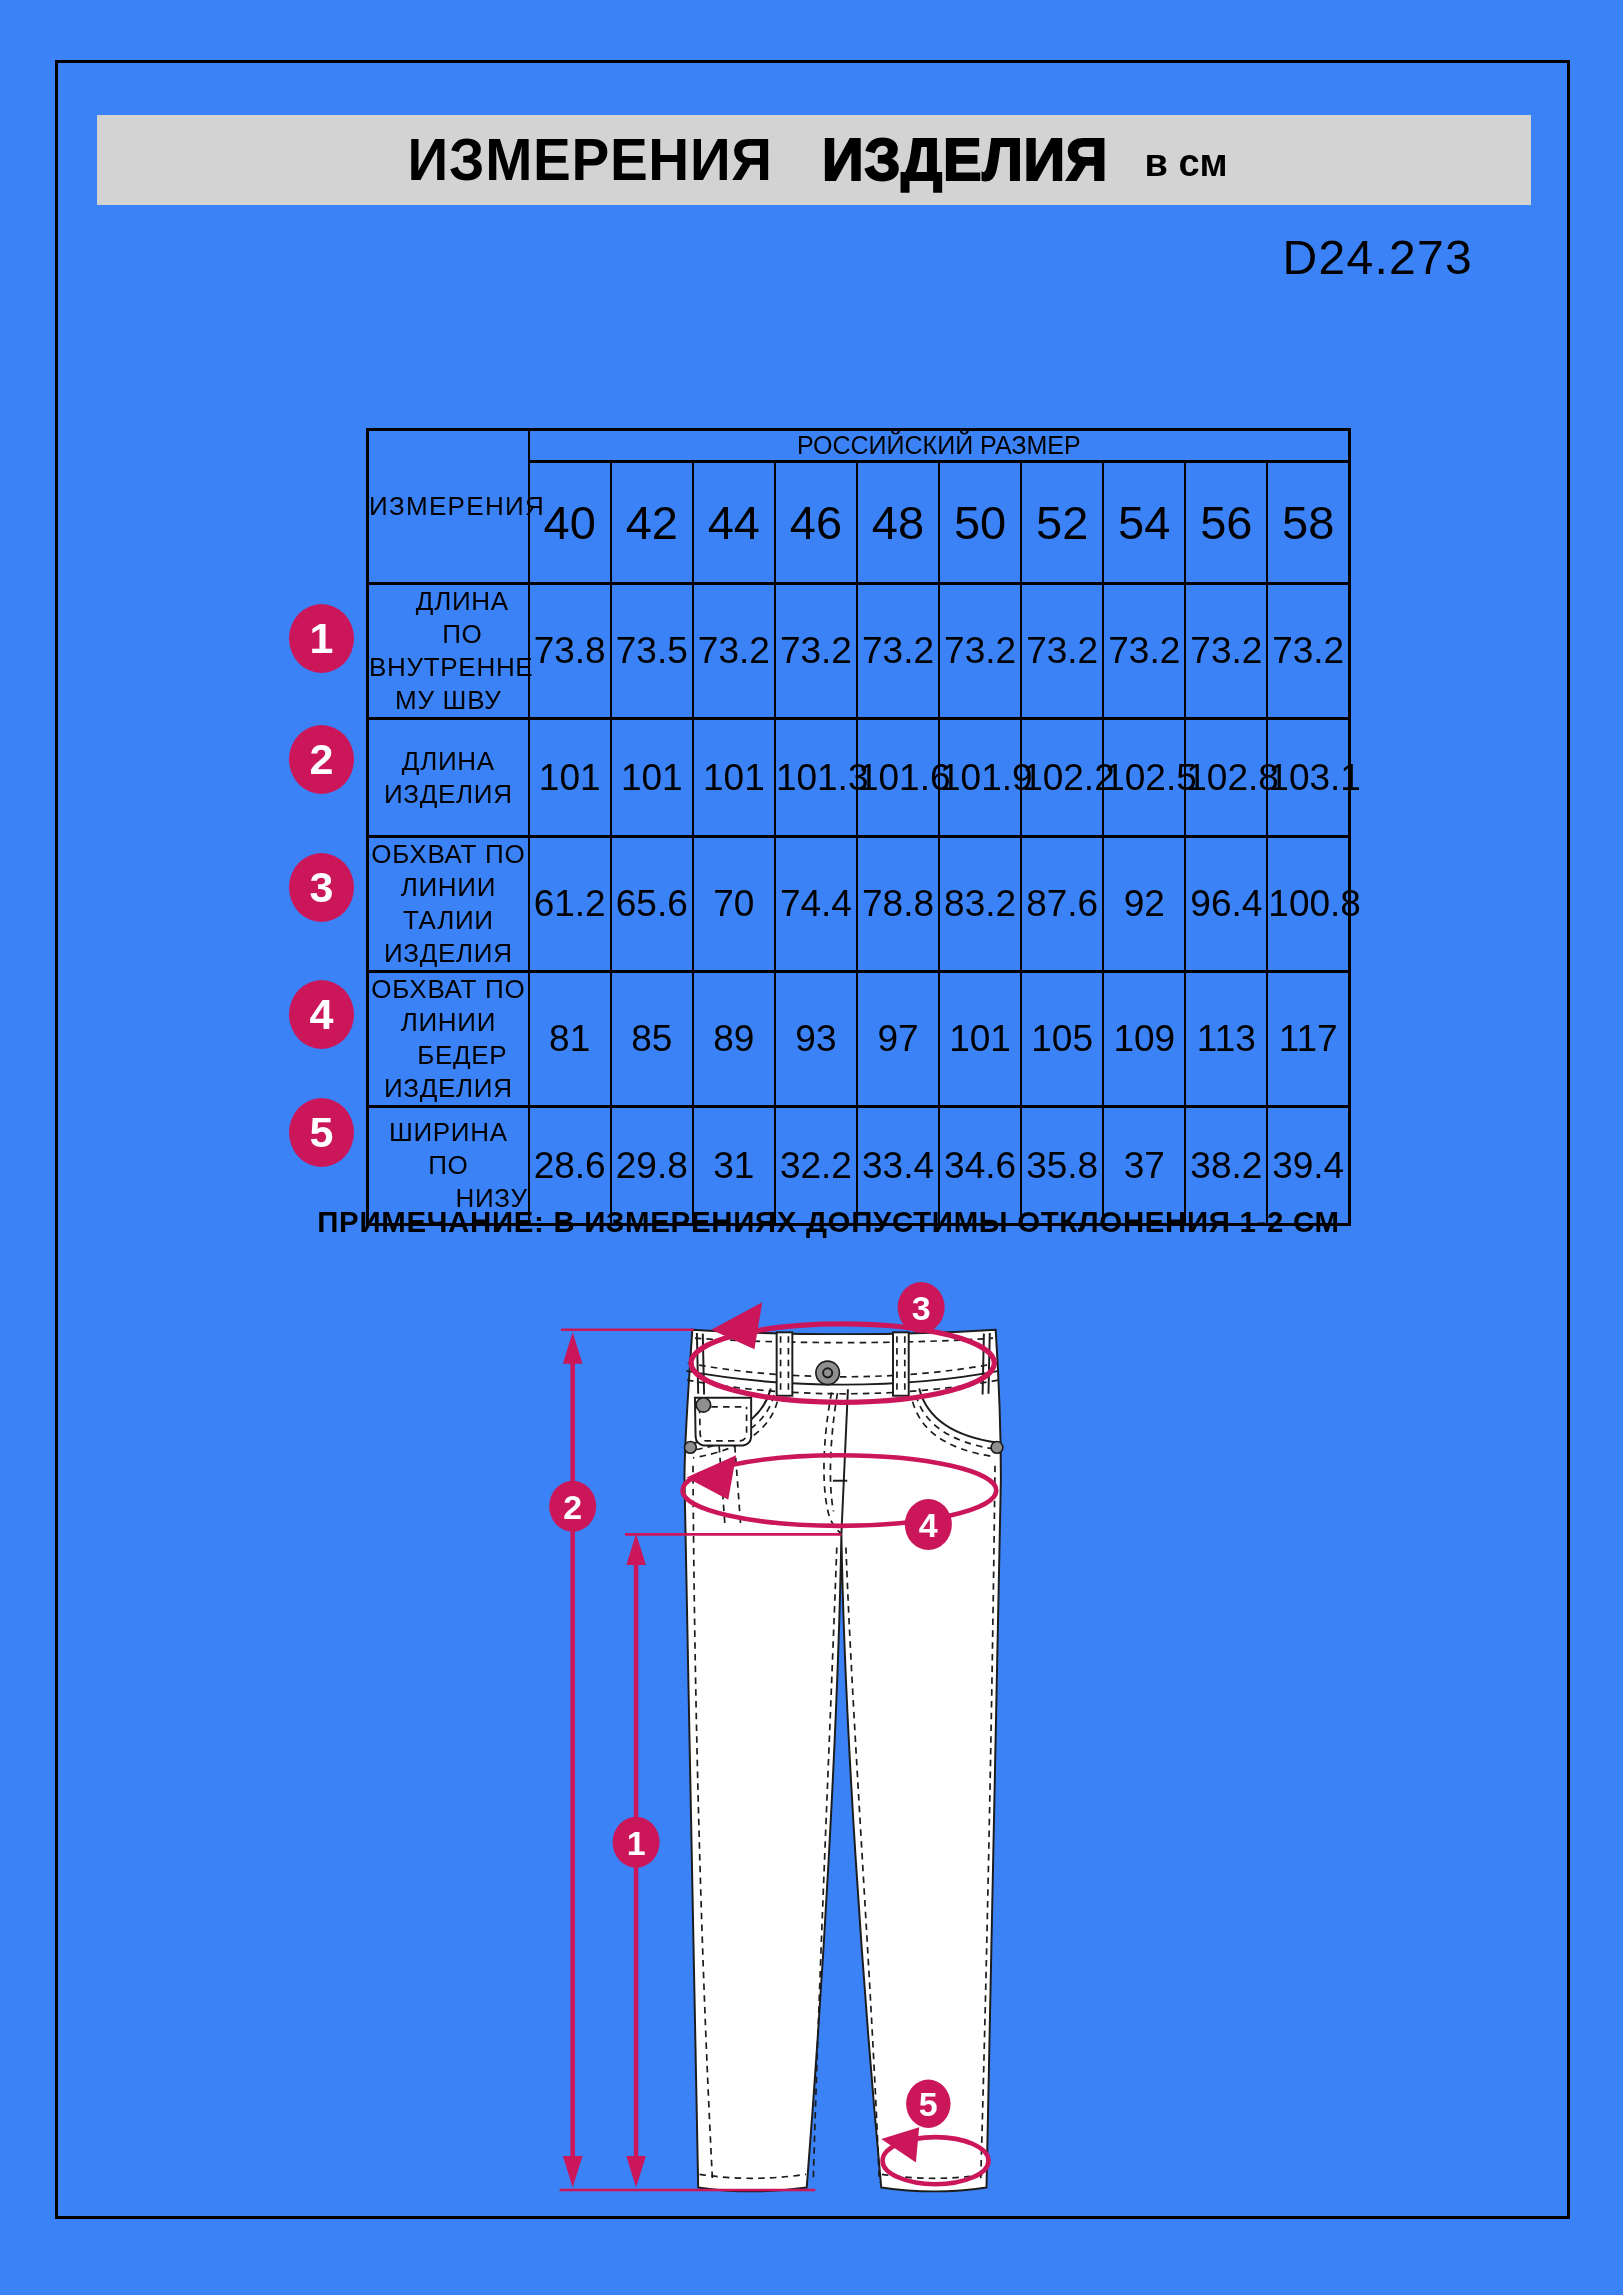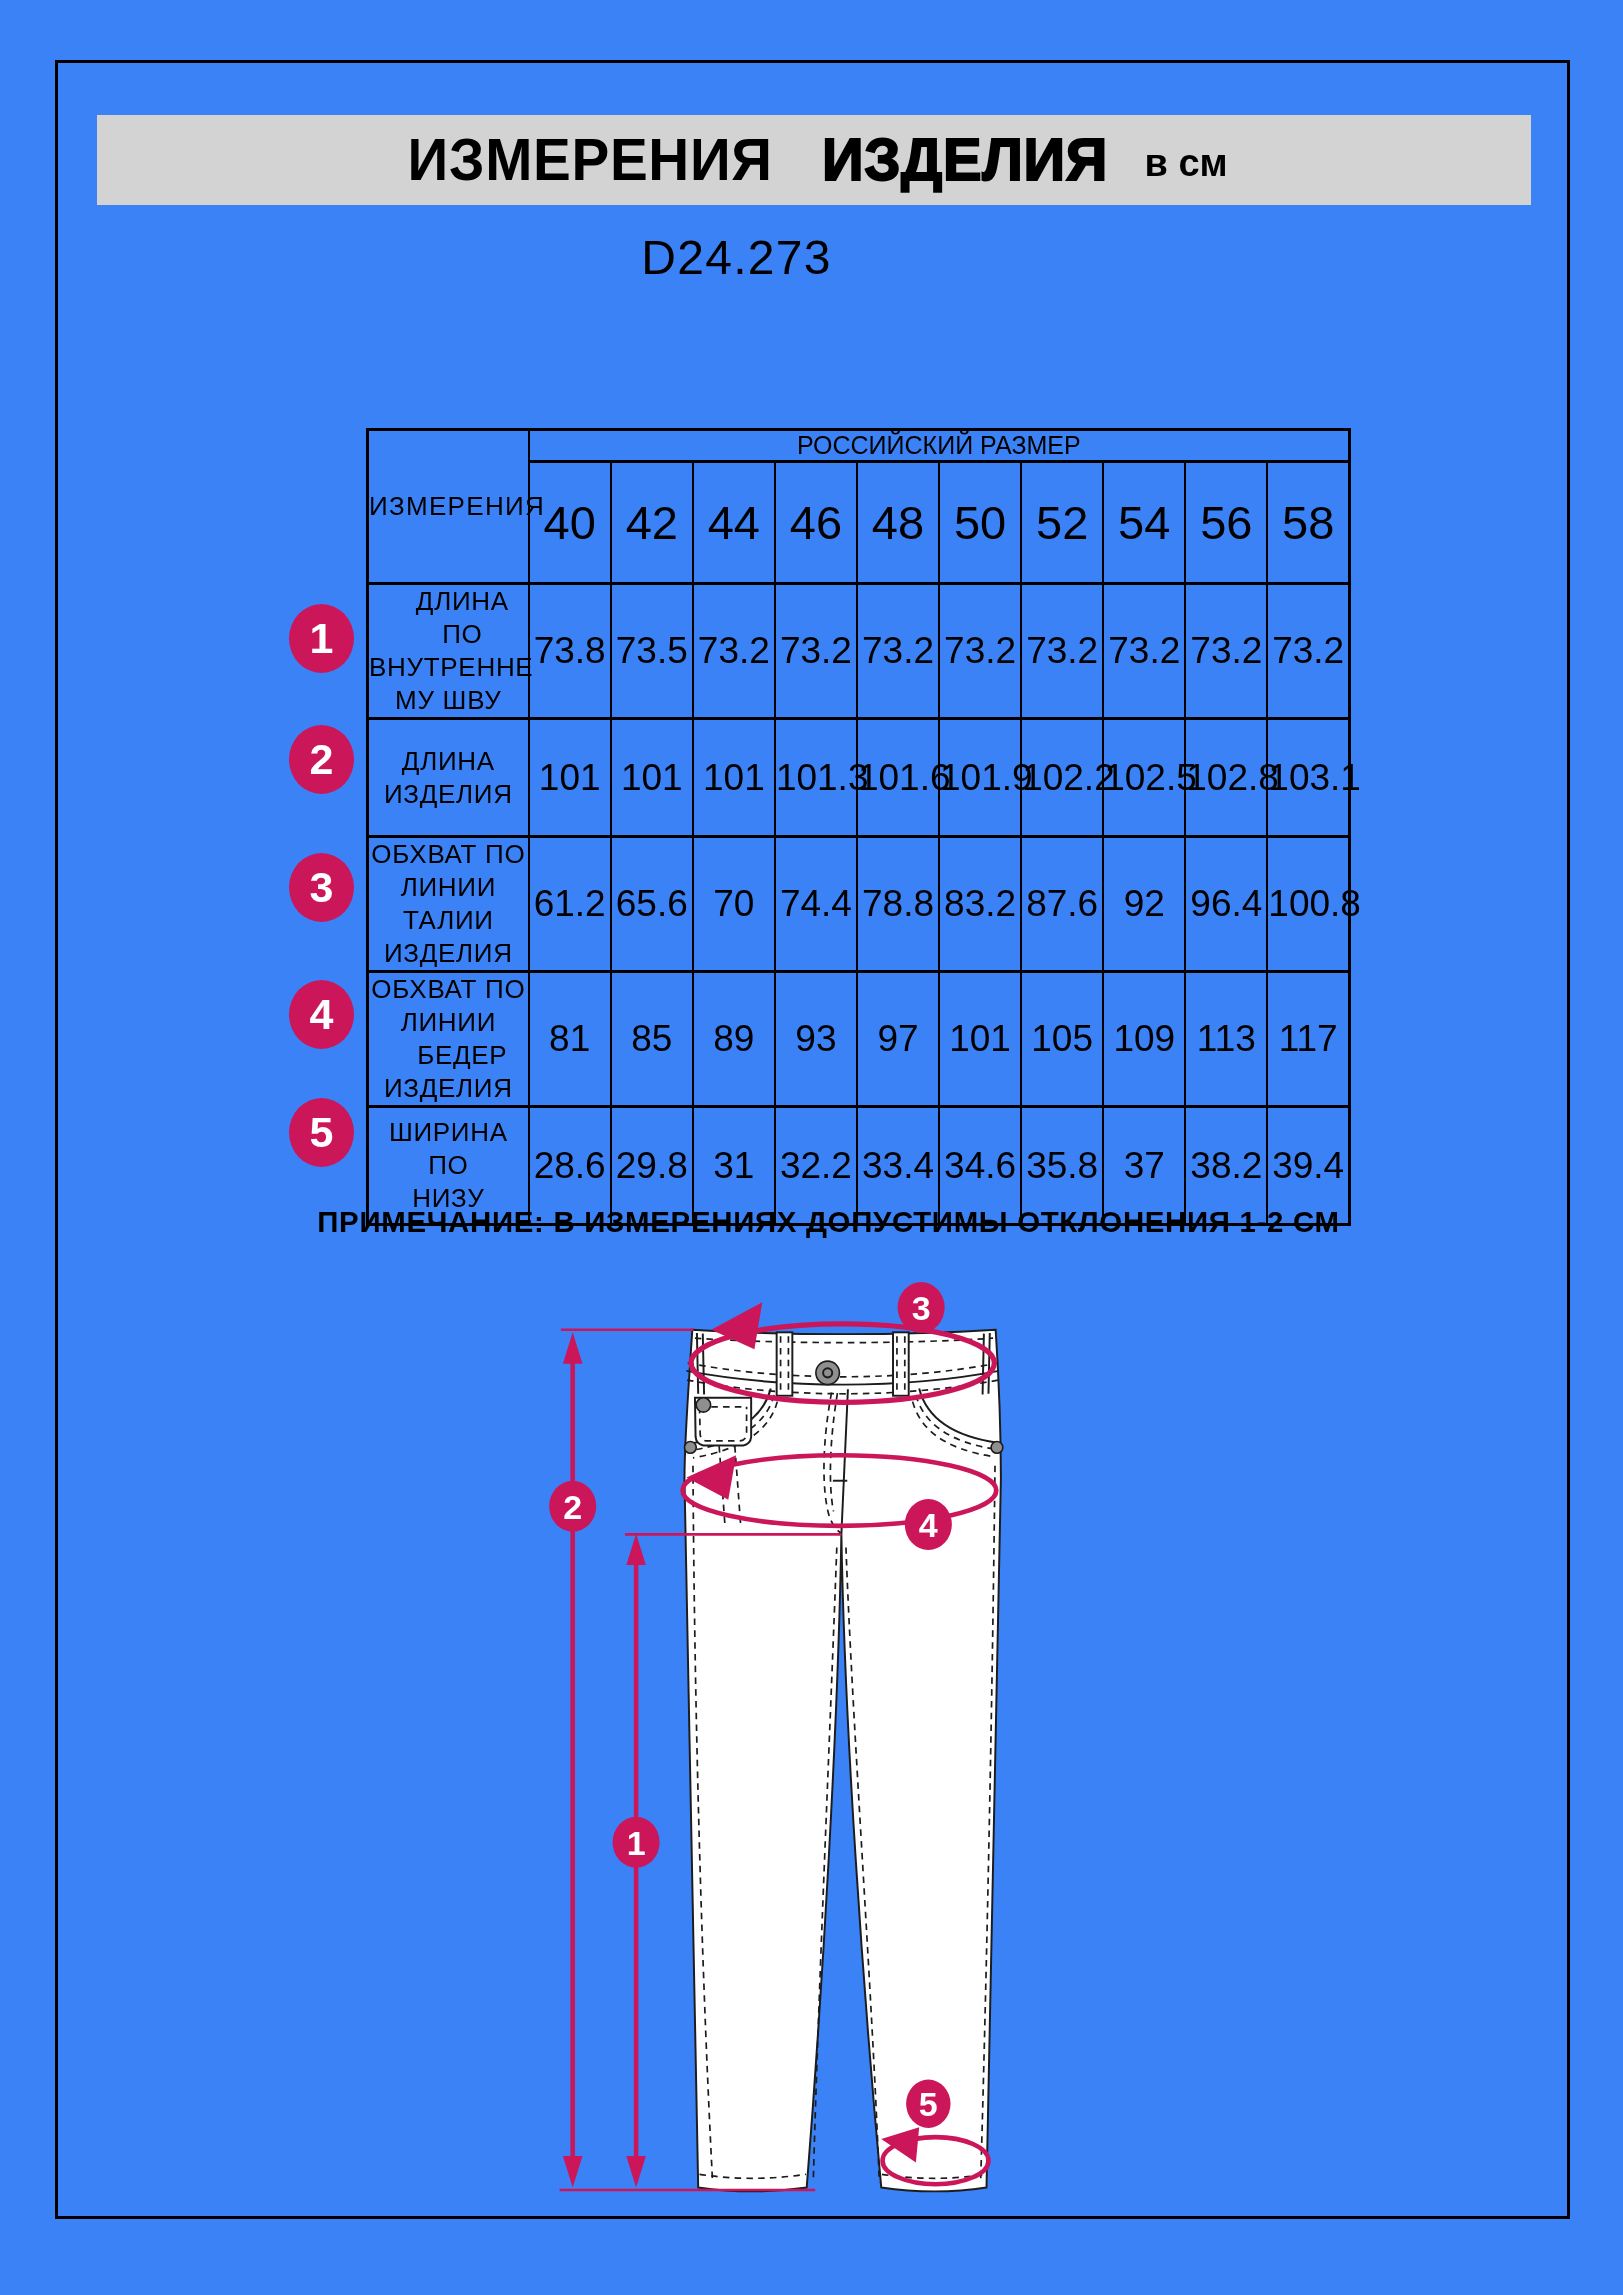--- a/index.html
+++ b/index.html
@@ -8,21 +8,21 @@
   .page { position:relative; width:1623px; height:2295px; background:#3b82f6; overflow:hidden; }
   .frame { position:absolute; left:55px; top:60px; width:1515px; height:2159px; border:3.3px solid #000; }
 
   .band { position:absolute; left:97px; top:115px; width:1434px; height:90px;
           background:var(--band,#d3d3d3); display:flex; align-items:center; justify-content:center; }
   .band .t1 { font-size:59px; font-weight:bold; letter-spacing:0.7px; transform:scaleX(.96); }
   .band .t2 { font-size:59px; font-weight:bold; letter-spacing:0.7px; margin-left:38px;
               -webkit-text-stroke:2px #000; transform:scaleX(.98); }
   .band .tu { font-size:38px; font-weight:bold; margin-left:34px; position:relative; top:3.9px; }
 
-  .code { position:absolute; left:0; top:230px; width:1473px; text-align:center;
+  .code { position:absolute; left:0; top:230px; width:1473px; text-align:right;
           font-size:48px; letter-spacing:1.3px; }
   .sub  { position:absolute; left:0; width:1623px; text-align:center; font-size:35px; }
   .sub1 { top:304px; }
   .sub2 { top:359px; }
 
   table.sizes { position:absolute; left:366px; top:428px; border-collapse:collapse;
                 table-layout:fixed; width:985px; }
   table.sizes td, table.sizes th { border:2px solid #000; border-top-width:3.3px; border-bottom-width:3.3px;
                 text-align:center; vertical-align:middle; padding:0; font-weight:normal; }
   table.sizes { border:3.3px solid #000; }
@@ -165,21 +165,21 @@
           <td class="val">97</td>
           <td class="val">101</td>
           <td class="val">105</td>
           <td class="val">109</td>
           <td class="val">113</td>
           <td class="val">117</td>
         </tr>
         <tr class="r5">
           <td class="lbl">
             <span style="display: block;">ШИРИНА ПО</span>
-            <span style="display: block;">НИЗУ</span>
+            <span style="display: block; text-align: right;">НИЗУ</span>
           </td>
           <td class="val">28.6</td>
           <td class="val">29.8</td>
           <td class="val">31</td>
           <td class="val">32.2</td>
           <td class="val">33.4</td>
           <td class="val">34.6</td>
           <td class="val">35.8</td>
           <td class="val">37</td>
           <td class="val">38.2</td>

